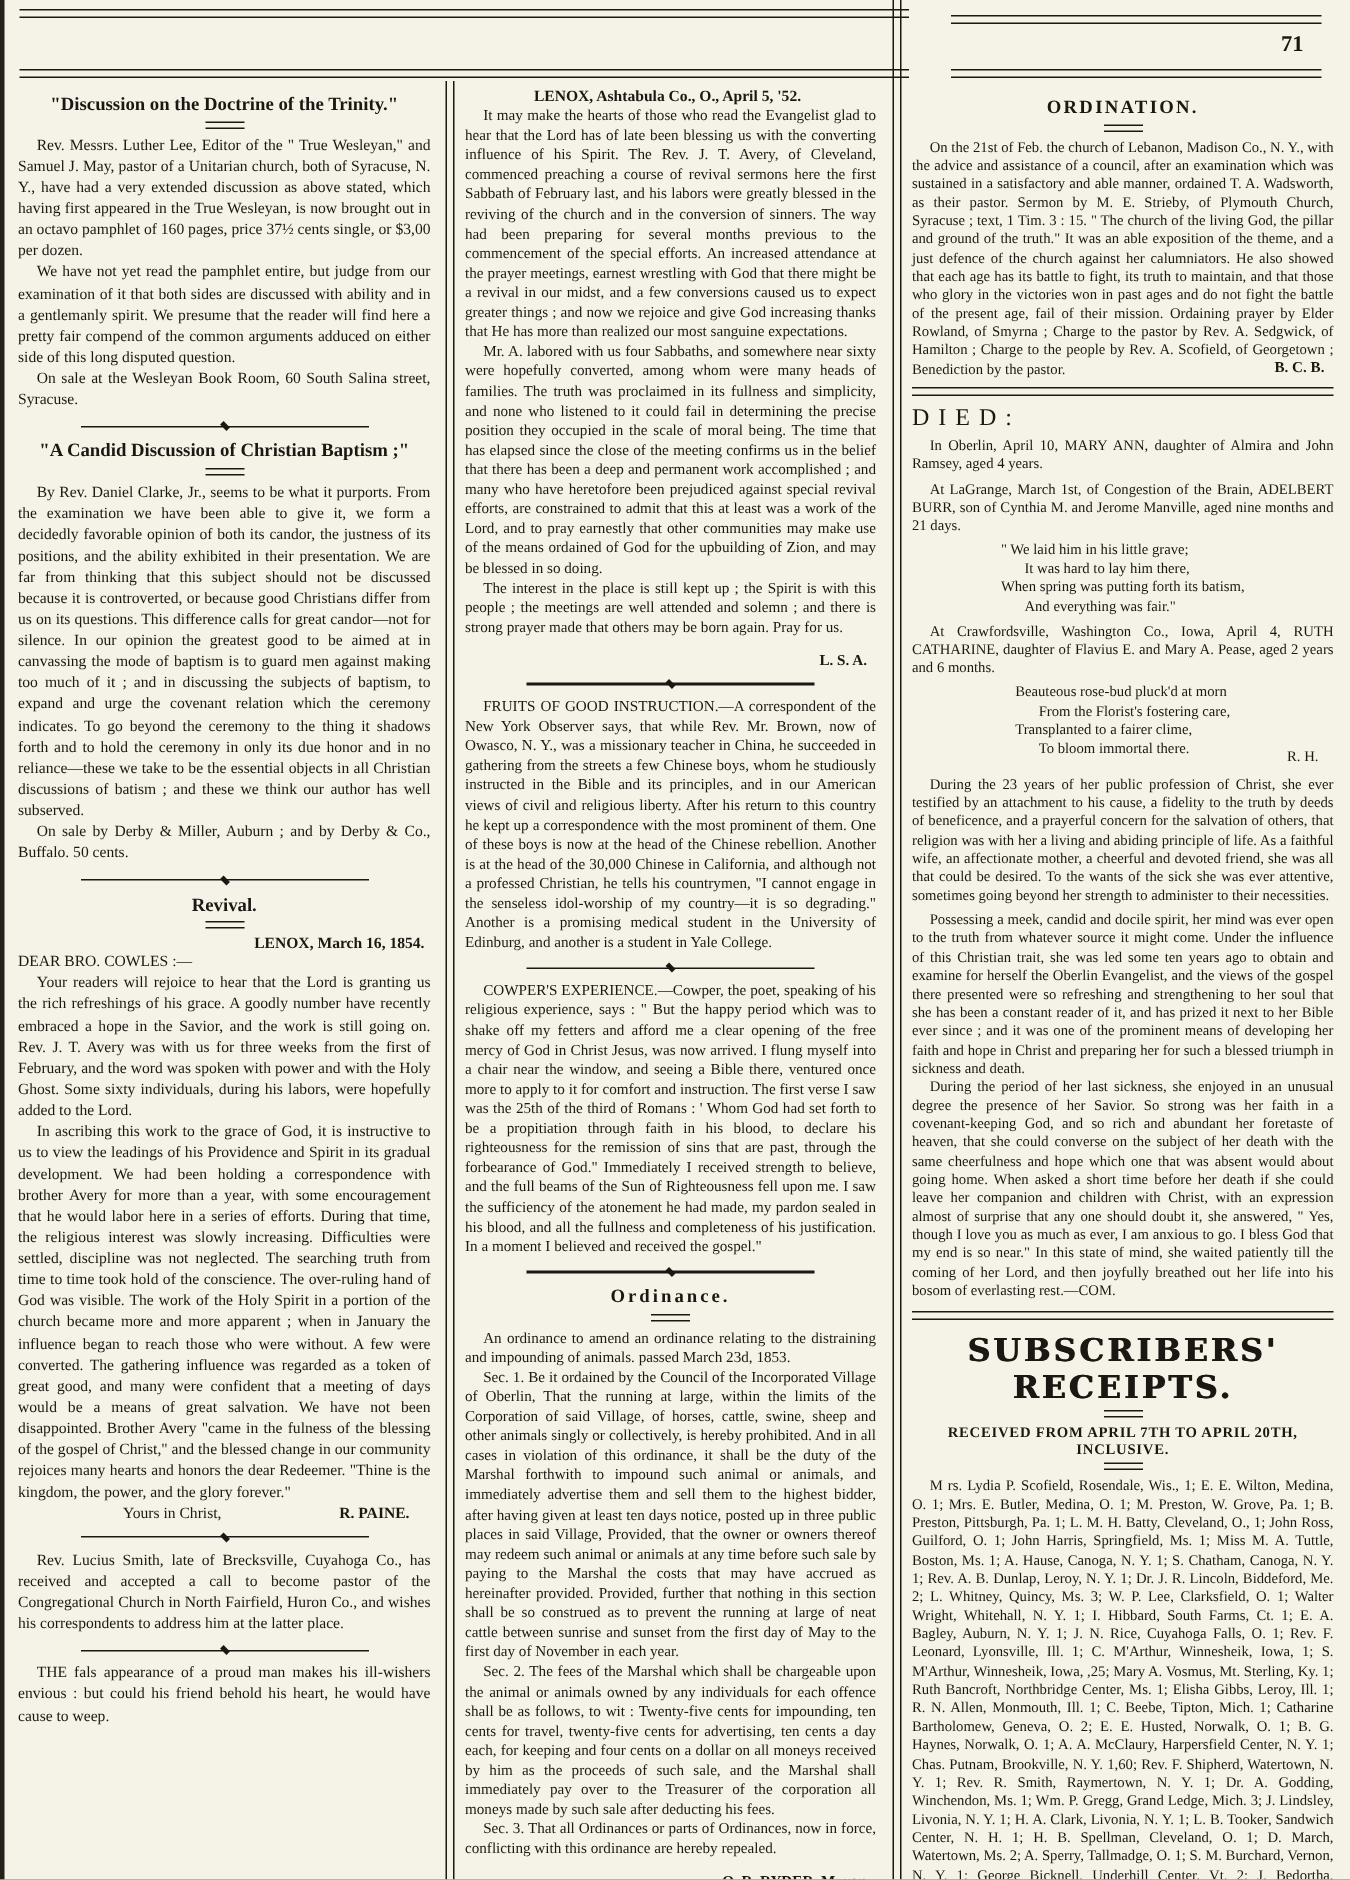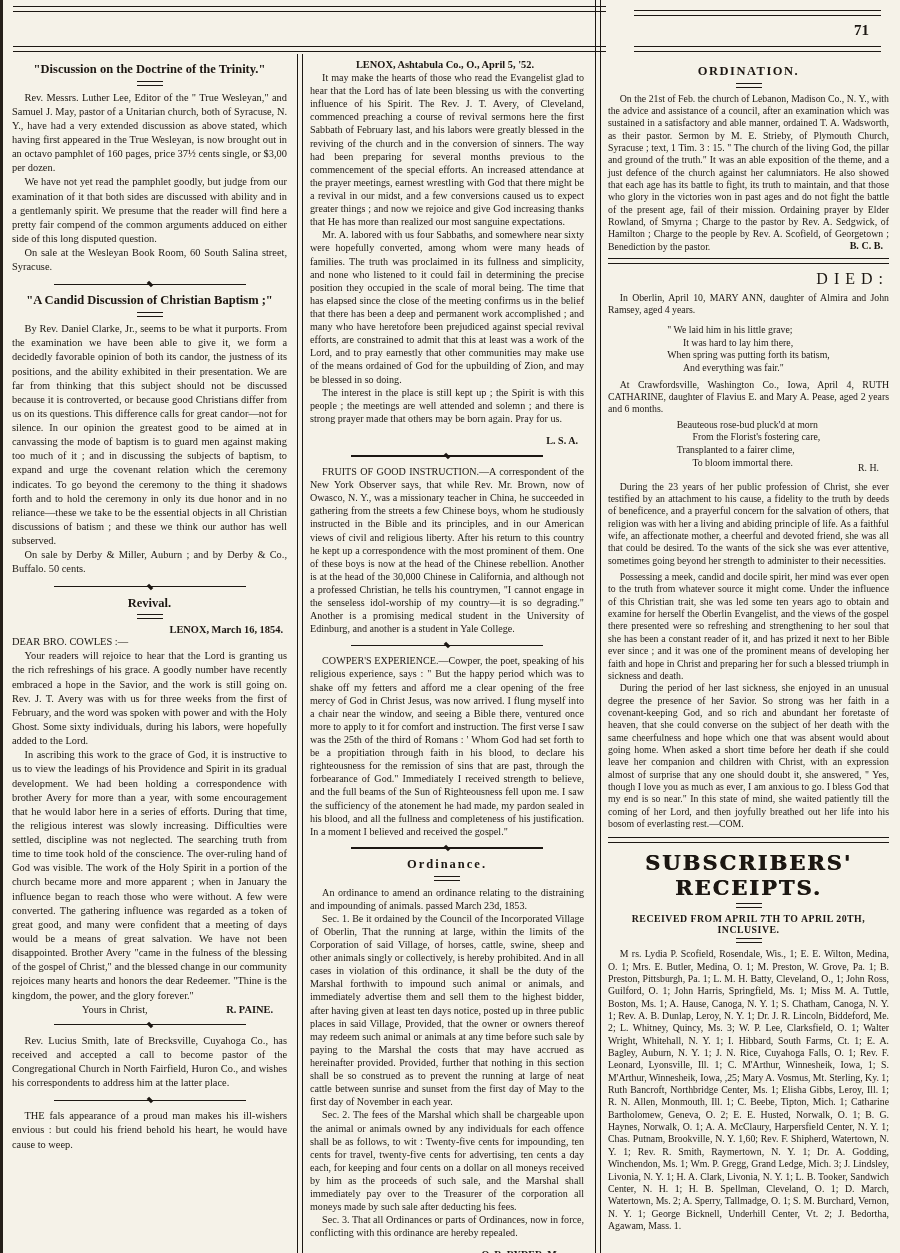--- a/index.html
+++ b/index.html
@@ -36,21 +36,21 @@
   .dateline { text-align:right; font-size:10.4px; font-weight:bold; margin:1px 4px 1px 0; }
   .salutation { font-size:10.4px; margin:1px 0 2px; }
   .sigrow { display:flex; justify-content:space-between; padding:1px 14px 0 70px; font-size:10.4px; }
   .sig-right { text-align:right; font-size:10.1px; font-weight:bold; margin:10px 6px 0 0; }
   .recorder { font-size:10.1px; font-weight:bold; margin:3px 0 0 6px; }
   
   .divider { display:flex; align-items:center; justify-content:center; margin:7px 0 6px; }
   .dline { width:95px; height:1.4px; background:#1c1712; }
   .ddiamond { width:6px; height:6px; background:#1c1712; transform:rotate(45deg) scaleY(.55); margin:0 -2px; }
   
-  .died-title { text-align:right; font-size:16px; letter-spacing:6px; margin:6px 0 4px; font-weight:normal; }
+  .died-title { text-align:left; font-size:16px; letter-spacing:6px; margin:6px 0 4px; font-weight:normal; }
   .receipts-title { text-align:center; font-size:21px; font-weight:bold; letter-spacing:2px; margin:7px 0 1px;
                     font-family:"DejaVu Serif", serif; text-shadow:.6px 0 0 #1c1712; }
   .receipts-sub { text-align:center; font-size:9.8px; font-weight:bold; letter-spacing:.5px; margin:2px 0 1px; }
   .poem { width:fit-content; margin:3px auto 4px; font-size:9.8px; line-height:1.3; text-align:left; }
   .poem .pl:nth-child(even) { margin-left:1.6em; }
   .poem-sig { text-align:right; font-size:9.8px; margin:-12px 10px 4px 0; }
   .gap4 { height:4px; }
   .hr-col3 { margin:7px 0 3px; }
 </style>
 </head>
@@ -72,21 +72,21 @@
 
   <div class="vdiv vdiv1"></div>
   <div class="vdiv vdiv2"></div>
 
   <div class="columns">
 
     <div class="col col1">
       <h2 class="atitle">"Discussion on the Doctrine of the Trinity."</h2>
       <div class="hdash"></div>
       <p class="body ind">Rev. Messrs. Luther Lee, Editor of the " True Wesleyan," and Samuel J. May, pastor of a Unitarian church, both of Syracuse, N. Y., have had a very extended discussion as above stated, which having first appeared in the True Wesleyan, is now brought out in an octavo pamphlet of 160 pages, price 37½ cents single, or $3,00 per dozen.</p>
-      <p class="body ind">We have not yet read the pamphlet goodly, but judge from our examination of it that both sides are discussed with ability and in a gentlemanly spirit.  We presume that the reader will find here a pretty fair compend of the common arguments adduced on either side of this long disputed question.</p>
+      <p class="body ind">We have not yet read the pamphlet entire, but judge from our examination of it that both sides are discussed with ability and in a gentlemanly spirit.  We presume that the reader will find here a pretty fair compend of the common arguments adduced on either side of this long disputed question.</p>
       <p class="body ind">On sale at the Wesleyan Book Room, 60 South Salina street, Syracuse.</p>
 
       <div class="divider">
           <span class="dline"></span>
           <span class="ddiamond"></span>
           <span class="dline"></span>
         </div>
 
       <h2 class="atitle">"A Candid Discussion of Christian Baptism ;"</h2>
       <div class="hdash"></div>
@@ -171,20 +171,21 @@
       <h2 class="atitle" style="letter-spacing:1.5px;margin-top:8px">ORDINATION.</h2>
       <div class="hdash"></div>
       <p class="body ind">On the 21st of Feb. the church of Lebanon, Madison Co., N. Y., with the advice and assistance of a council, after an examination which was sustained in a satisfactory and able manner, ordained T. A. Wadsworth, as their pastor.   Sermon by M. E. Strieby, of Plymouth Church, Syracuse ;  text, 1 Tim. 3 : 15.   " The church of the living God, the pillar and ground of the truth."   It was an able exposition of the theme, and a just defence of the church against her calumniators. He also showed that each age has its battle to fight, its truth to maintain, and that those who glory in the victories won in past ages and do not fight the battle of the present age, fail of their mission.   Ordaining prayer by Elder Rowland, of Smyrna ;  Charge to the pastor by Rev. A. Sedgwick, of Hamilton ; Charge to the people by Rev. A. Scofield, of Georgetown ; Benediction by the pastor.</p>
       <div class="sig-right" style="margin-top:-13px">B. C. B.</div>
 
       <div class="hrule2 hr-col3"></div>
 
       <h2 class="died-title">DIED:</h2>
       <p class="body ind">In Oberlin, April 10, MARY ANN, daughter of Almira and John Ramsey, aged 4 years.</p>
       <div class="gap4"></div>
+      <p class="body ind">At LaGrange, March 1st, of Congestion of the Brain, ADELBERT BURR, son of Cynthia M. and Jerome Manville, aged nine months and 21 days.</p>
       <div class="poem">
         <div class="pl">" We laid him in his little grave;</div>
         <div class="pl">It was hard to lay him there,</div>
         <div class="pl">When spring was putting forth its batism,</div>
         <div class="pl">And everything was fair."</div>
       </div>
       <p class="body ind">At Crawfordsville, Washington Co., Iowa, April 4, RUTH CATHARINE, daughter of Flavius E. and Mary A. Pease, aged 2 years and 6 months.</p>
       <div class="poem">
         <div class="pl">Beauteous rose-bud pluck'd at morn</div>
         <div class="pl">From the Florist's fostering care,</div>

